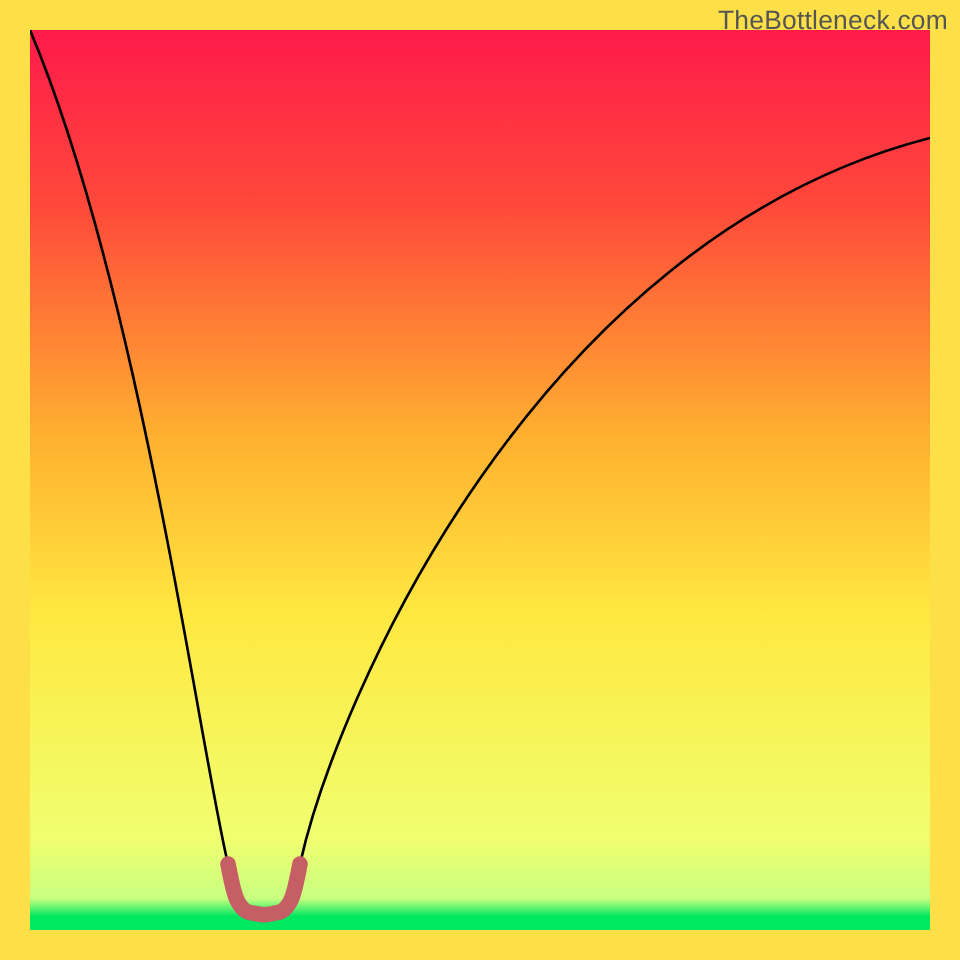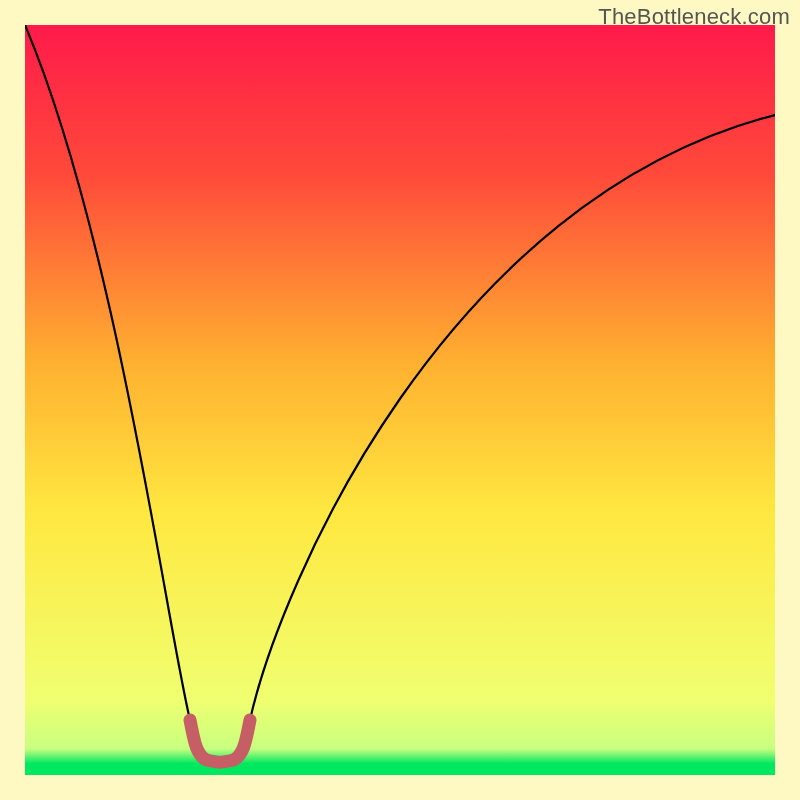--- a/index.html
+++ b/index.html
@@ -8,21 +8,21 @@
     width: 800px;
     height: 800px;
     background: #000;
     overflow: hidden;
     font-family: Arial, Helvetica, sans-serif;
   }
   .frame {
     position: relative;
     width: 800px;
     height: 800px;
-    background: #fef9c3;
+    background: #fde047;
   }
   .watermark {
     position: absolute;
     top: 4px;
     right: 10px;
     color: #555;
     font-size: 22px;
     font-weight: 500;
     letter-spacing: 0.2px;
     z-index: 10;

